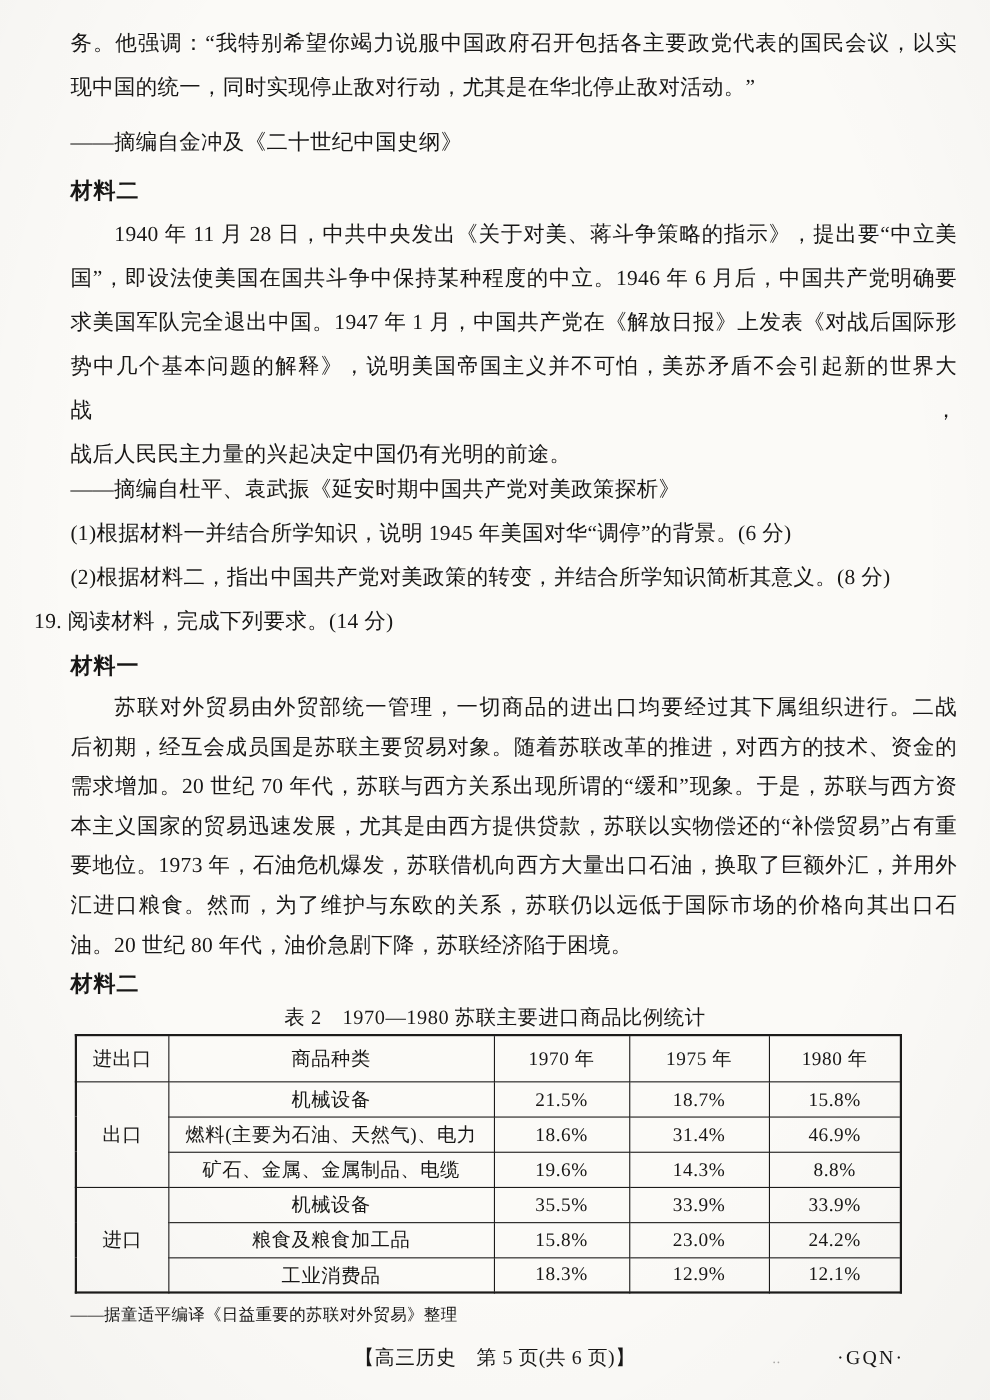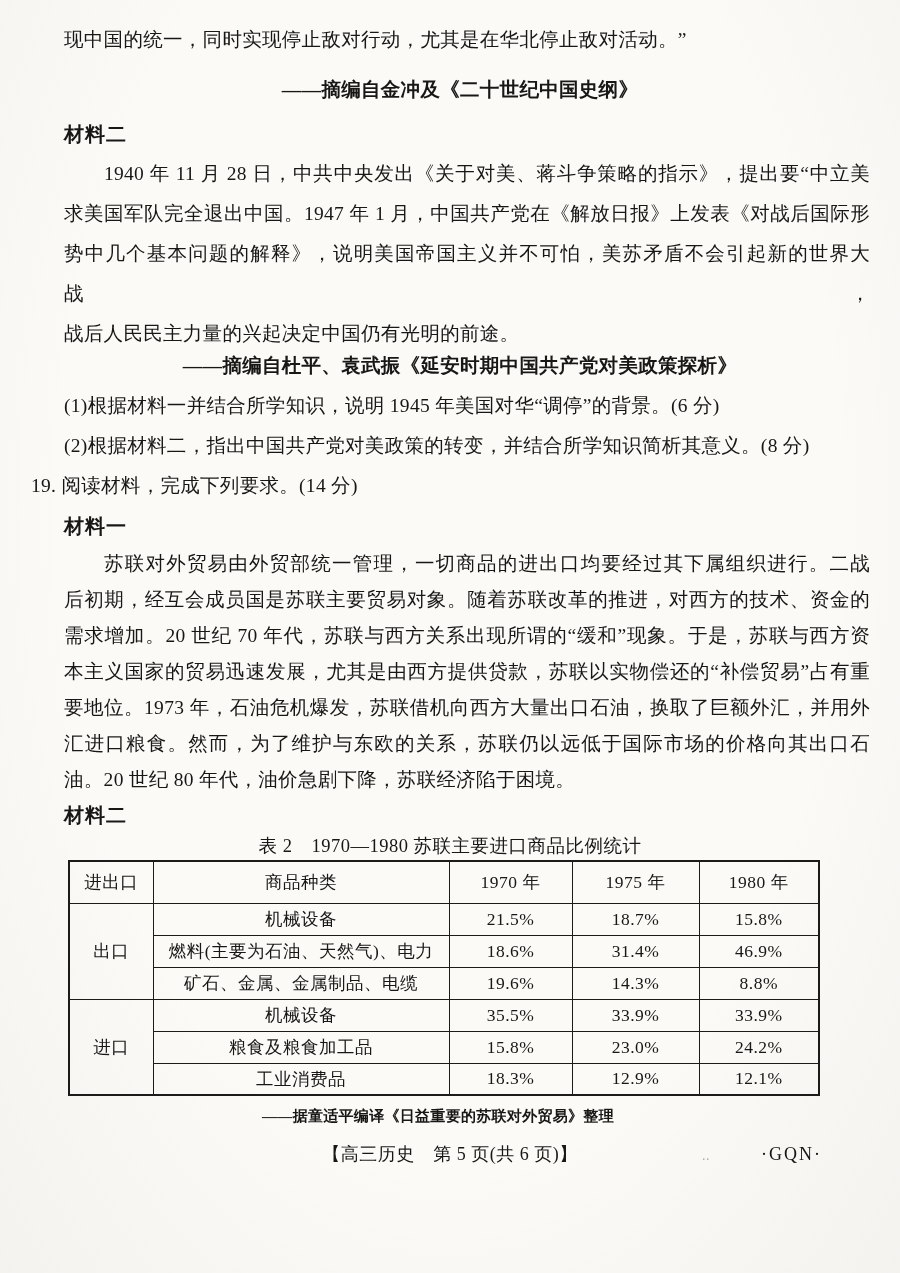--- a/index.html
+++ b/index.html
@@ -29,24 +29,23 @@
     text-align-last:justify;
     white-space:normal;
   }
   .tline.short{ text-align:left; text-align-last:left; }
   .tline.ind{ text-indent:2.05em; }
   .p3 .tline{ line-height:36px; }
   
   .attr{
     font-size:19.5px;
     line-height:40px;
-    text-align:center;
+    text-align:left;
     padding-right:14px;
     letter-spacing:.3px;
-    font-weight:bold;
   }
   .attr.tight{ line-height:28px; padding-right:58px; margin-top:6px; font-size:15px;}
   
   .mat-h{
     font-family:"Liberation Sans","DejaVu Sans",sans-serif;
     font-weight:700;
     font-size:20px;
     line-height:40px;
     letter-spacing:1px;
   }
@@ -110,28 +109,30 @@
     font-size:14px;
   }
 </style>
 </head>
 <body>
 
 <div class="page">
   <div class="content">
 
     <div class="p1">
+      <div class="tline">务。他强调：“我特别希望你竭力说服中国政府召开包括各主要政党代表的国民会议，以实</div>
       <div class="tline short">现中国的统一，同时实现停止敌对行动，尤其是在华北停止敌对活动。”</div>
     </div>
     <div class="attr" style="margin-top:10px">——摘编自金冲及《二十世纪中国史纲》</div>
 
     <div class="mat-h" style="margin-top:4px">材料二</div>
 
     <div class="p2">
       <div class="tline ind">1940 年 11 月 28 日，中共中央发出《关于对美、蒋斗争策略的指示》，提出要“中立美</div>
+      <div class="tline">国”，即设法使美国在国共斗争中保持某种程度的中立。1946 年 6 月后，中国共产党明确要</div>
       <div class="tline">求美国军队完全退出中国。1947 年 1 月，中国共产党在《解放日报》上发表《对战后国际形</div>
       <div class="tline">势中几个基本问题的解释》，说明美国帝国主义并不可怕，美苏矛盾不会引起新的世界大战，</div>
       <div class="tline short">战后人民民主力量的兴起决定中国仍有光明的前途。</div>
     </div>
     <div class="attr attr2fix">——摘编自杜平、袁武振《延安时期中国共产党对美政策探析》</div>
 
     <div class="qline">(1)根据材料一并结合所学知识，说明 1945 年美国对华“调停”的背景。(6 分)</div>
     <div class="qline">(2)根据材料二，指出中国共产党对美政策的转变，并结合所学知识简析其意义。(8 分)</div>
 
     <div class="qline qmain">19. 阅读材料，完成下列要求。(14 分)</div>

